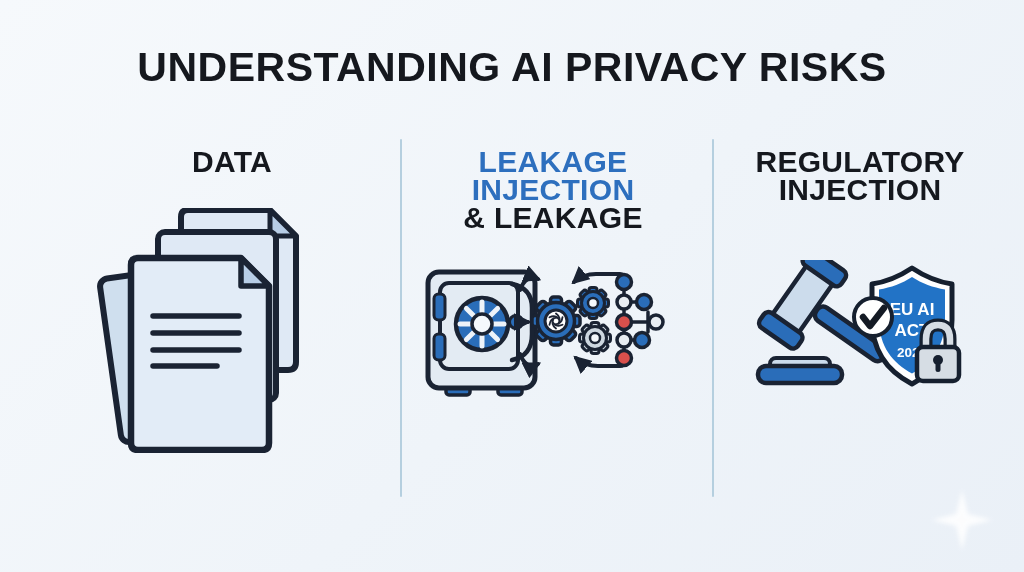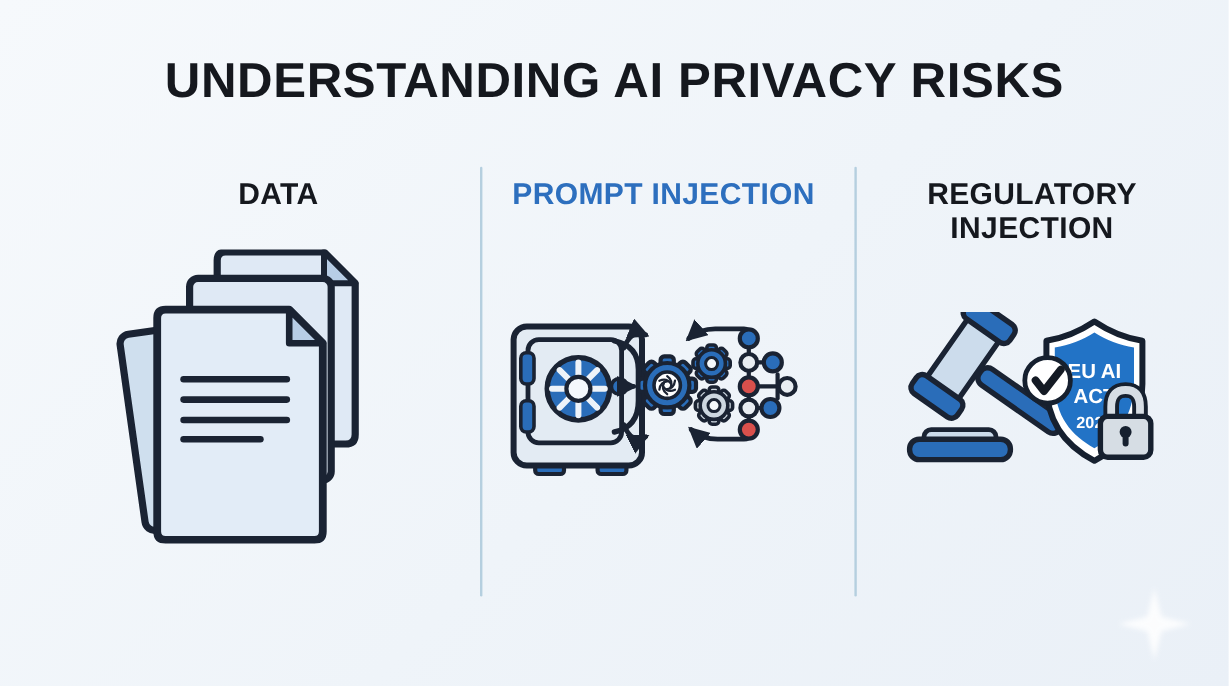--- a/index.html
+++ b/index.html
@@ -13,21 +13,21 @@
     position:absolute; top:44px; left:0; width:1024px;
     text-align:center; font-size:41px; font-weight:700;
     letter-spacing:0.5px; color:#15181e;
   }
   .col { position:absolute; top:0; width:320px; height:572px; }
   .col-1 { left:72px; }
   .col-2 { left:393px; }
   .col-3 { left:700px; }
   .heading {
     position:absolute; top:148px; left:0; width:320px;
-    text-align:center; font-size:25px; font-weight:700; line-height:28px;
+    text-align:center; font-size:30px; font-weight:700; line-height:28px;
     letter-spacing:0.3px;
   }
   .hl-dark { color:#15181e; }
   .hl-blue { color:#2d6fbe; }
   .divider {
     position:absolute; top:139px; width:2px; height:358px;
     background:#b5cfdf; border-radius:1px;
   }
   .divider-1 { left:400px; }
   .divider-2 { left:712px; }
@@ -77,21 +77,22 @@
             <line x1="57" y1="142" x2="143" y2="142"></line>
             <line x1="57" y1="158" x2="121" y2="158"></line>
           </g>
         </g>
       </svg>
     </div>
   </div>
 
   <div class="col col-2">
     <div class="heading">
-      <span class="hl-blue">PROMPT INJECTION</span><br>
+      <span class="hl-blue">LEAKAGE INJECTION</span><br>
+      <span class="hl-dark">&amp; LEAKAGE</span>
     </div>
     <div class="icon-wrap iw-2">
       <svg width="250" height="135" viewBox="0 0 250 135">
         <defs>
           <marker id="ah" viewBox="0 0 10 10" refX="8" refY="5" markerWidth="4.4" markerHeight="4.4" orient="auto-start-reverse">
             <path d="M0,0 L10,5 L0,10 Z" fill="#1a2333"></path>
           </marker>
         </defs>
 
         <g>

